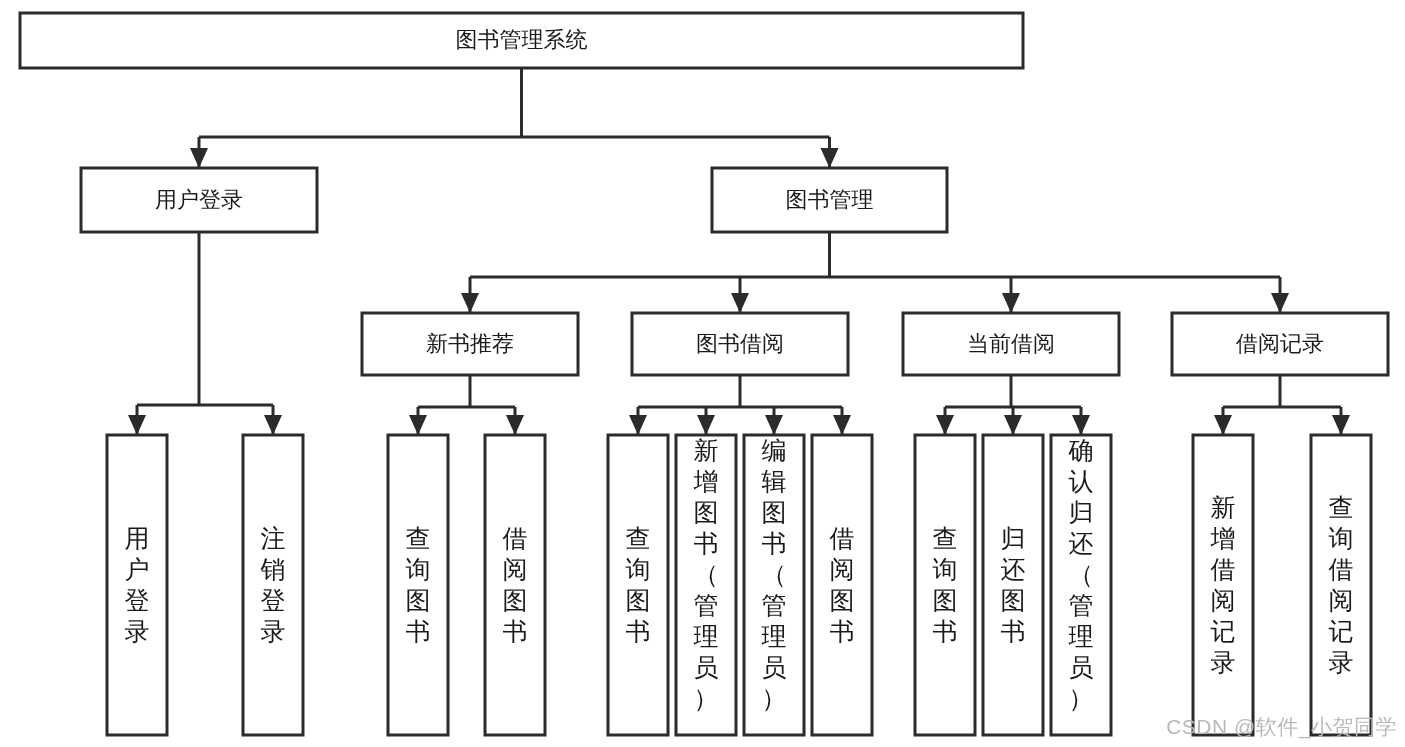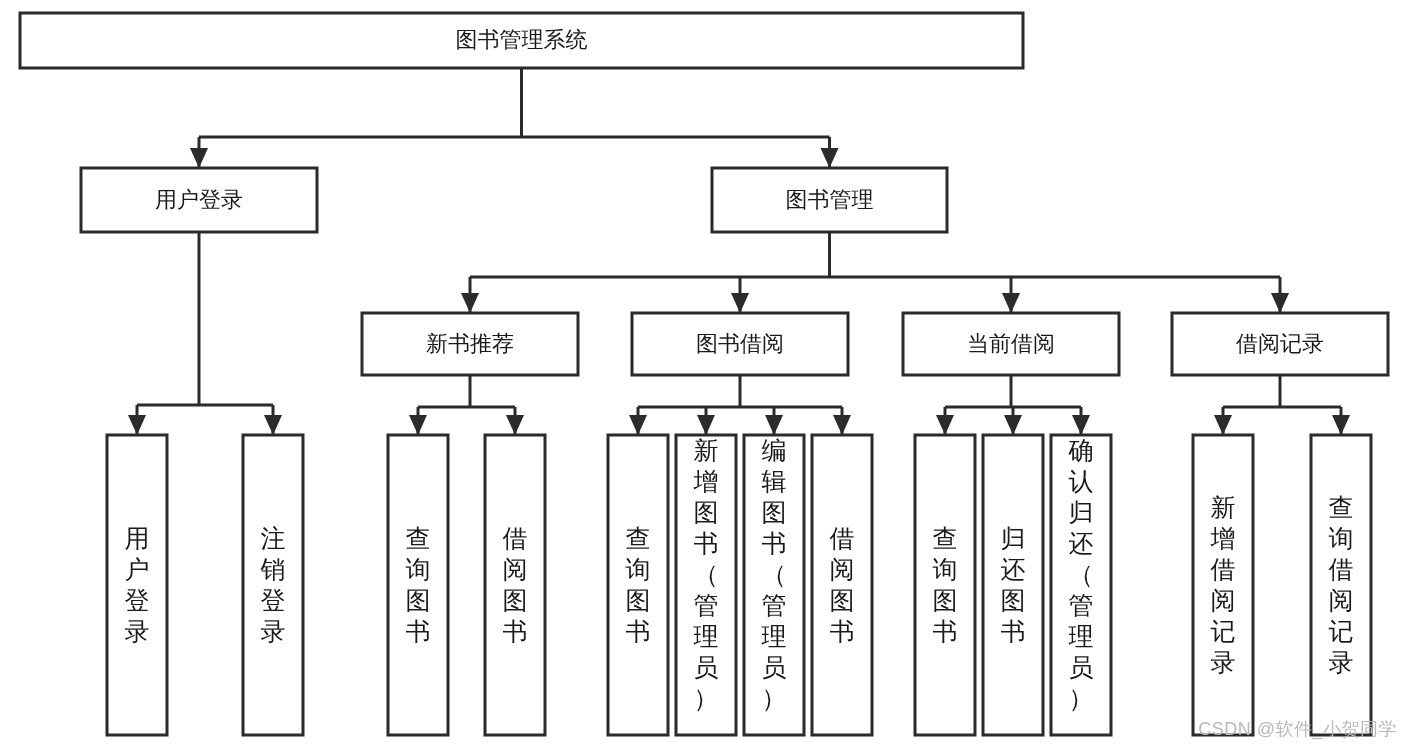--- a/index.html
+++ b/index.html
@@ -47,21 +47,21 @@
   }
   .arrow-head {
     fill: #2b2b2b;
     stroke: none;
   }
   .watermark {
     position: absolute;
     right: 8px;
     bottom: 6px;
     font-family: "Liberation Sans", "DejaVu Sans", sans-serif;
-    font-size: 18px;
+    font-size: 21px;
     color: #b9b9b9;
     white-space: nowrap;
     letter-spacing: 0.5px;
     user-select: none;
   }
 </style>
 </head>
 <body>
 
 <div id="canvas-wrap">

